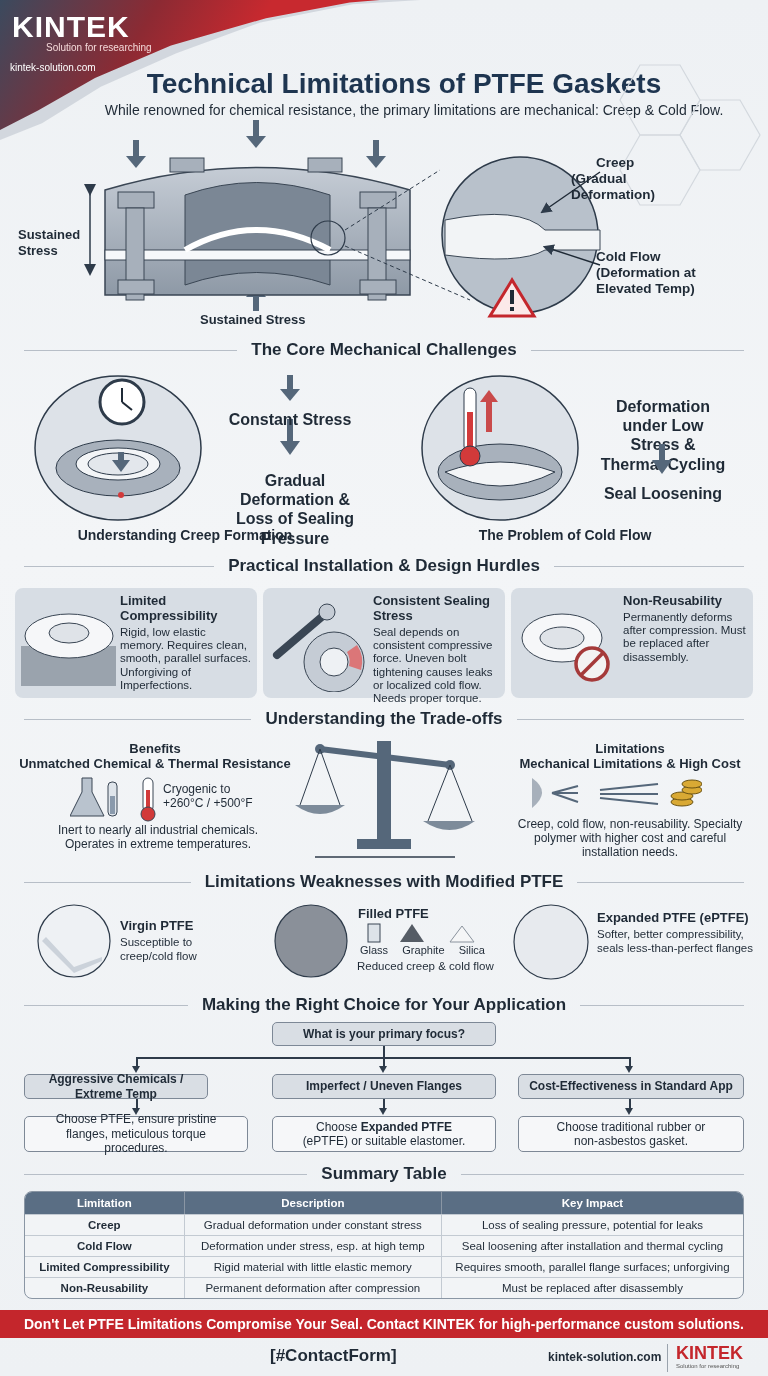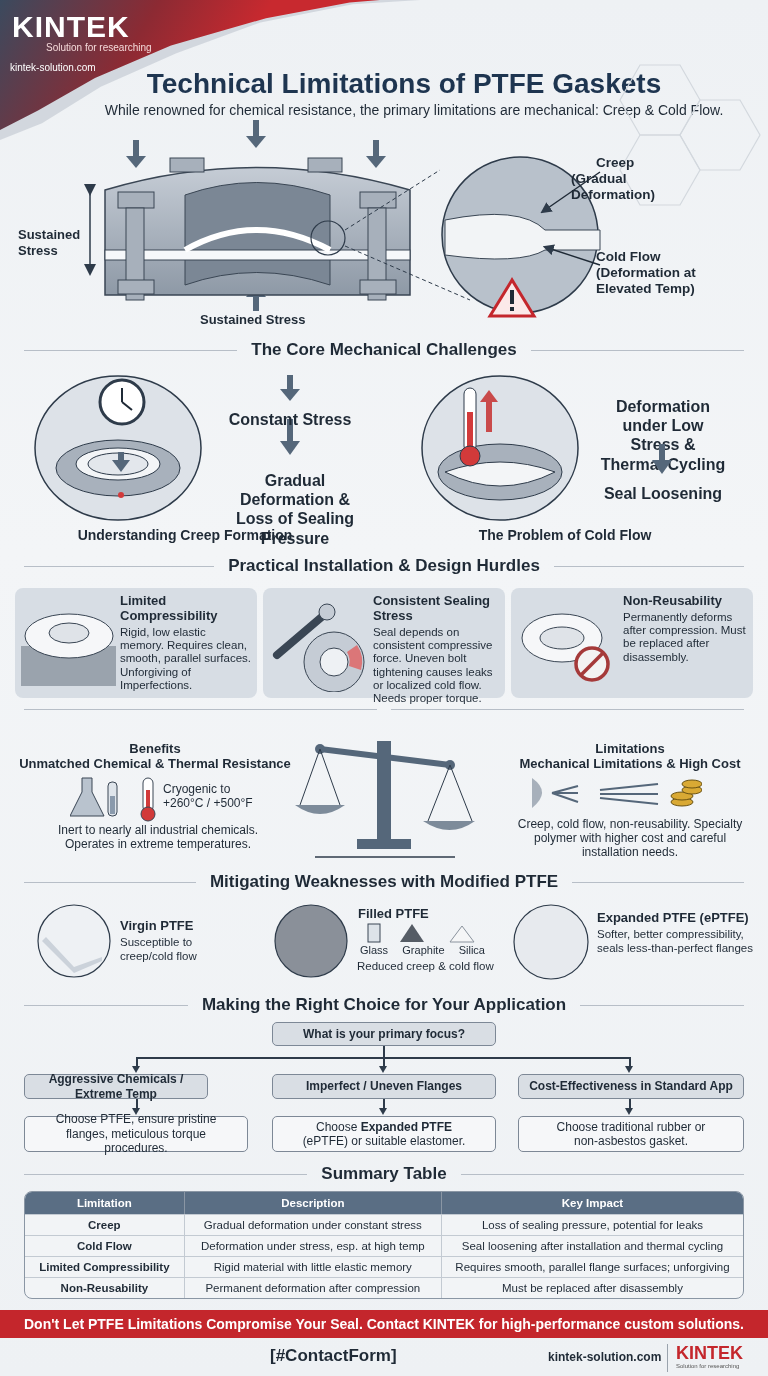--- a/index.html
+++ b/index.html
@@ -234,20 +234,21 @@
     <line x1="64" y1="69" x2="86" y2="47" stroke="#a53a3a" stroke-width="3.5"></line>
   </svg>
   <div class="abs" style="left:112px;top:6px;width:126px;">
     <div class="h">Non-Reusability</div>
     <div class="d">Permanently deforms after compression. Must be replaced after disassembly.</div>
   </div>
 </div>
 
 <div class="sec" style="top:709px">
   <div class="line"></div>
+    <div class="txt">Understanding the Trade-offs</div>
     <div class="line"></div>
 </div>
 <div class="abs lbl" style="left:10px;top:741px;width:290px;text-align:center;font-size:13px;">Benefits</div>
 <div class="abs lbl" style="left:10px;top:756px;width:290px;text-align:center;font-size:13px;">Unmatched Chemical &amp; Thermal Resistance</div>
 <svg class="abs" style="left:70px;top:776px" width="90" height="44">
   <path d="M12,2 L22,2 L22,16 L34,40 L0,40 L12,16 Z" fill="#b9c3ce" stroke="#3a4654"></path>
   <rect x="38" y="6" width="9" height="34" rx="4" fill="#dfe5eb" stroke="#3a4654"></rect>
   <rect x="40" y="20" width="5" height="18" fill="#8a9aac"></rect>
 </svg>
 <svg class="abs" style="left:138px;top:776px" width="20" height="46">
@@ -290,21 +291,21 @@
     <ellipse cx="150" cy="24" rx="11" ry="4"></ellipse>
       <ellipse cx="150" cy="18" rx="11" ry="4"></ellipse>
     <ellipse cx="160" cy="12" rx="10" ry="4"></ellipse>
       <ellipse cx="160" cy="6" rx="10" ry="4"></ellipse>
   </g>
 </svg>
 <div class="abs body-t" style="left:515px;top:817px;width:230px;text-align:center;font-size:12px;">Creep, cold flow, non-reusability. Specialty polymer with higher cost and careful installation needs.</div>
 
 <div class="sec" style="top:872px">
   <div class="line"></div>
-    <div class="txt">Mitigating Weaknesses with Modified PTFE</div>
+    <div class="txt">Limitations Weaknesses with Modified PTFE</div>
     <div class="line"></div>
 </div>
 <svg class="abs" style="left:36px;top:903px" width="76" height="76">
   <circle cx="38" cy="38" r="36" fill="#eef1f4" stroke="#2e3b4a" stroke-width="1.2"></circle>
   <path d="M6,38 L38,70 L66,58 L66,54 L38,64 L10,34 Z" fill="#cbd2da"></path>
 </svg>
 <div class="abs lbl" style="left:120px;top:918px;font-size:13px;">Virgin PTFE</div>
 <div class="abs body-t" style="left:120px;top:936px;width:90px;">Susceptible to creep/cold flow</div>
 
 <svg class="abs" style="left:273px;top:903px" width="76" height="76">

